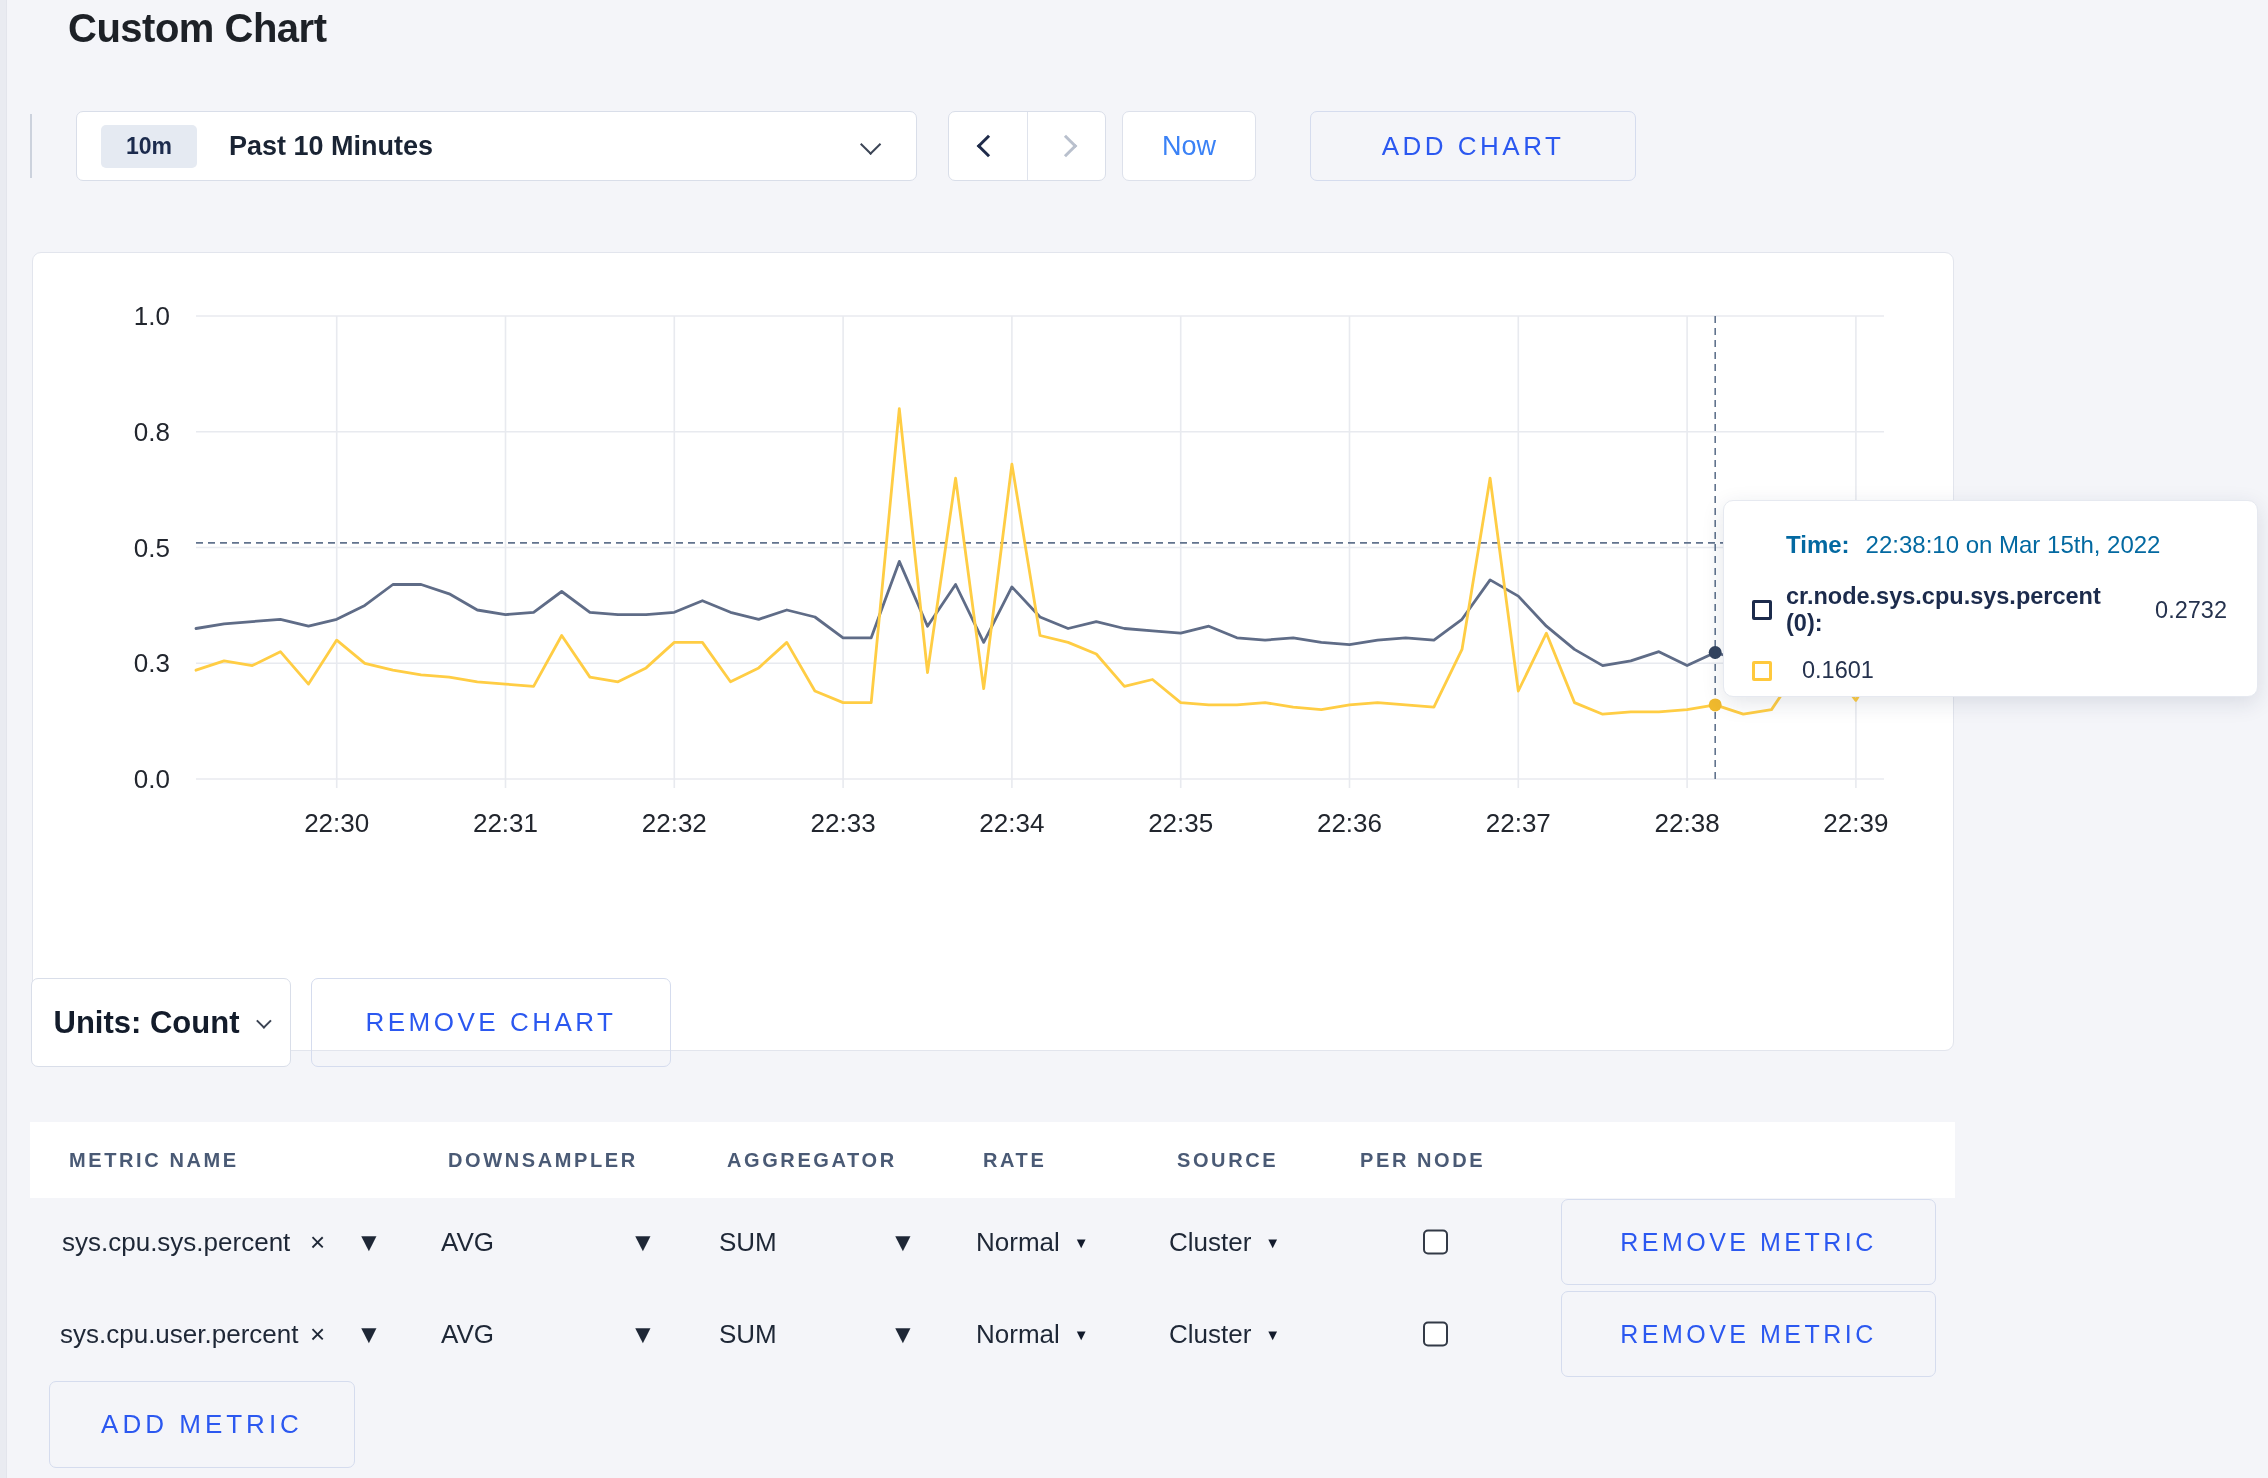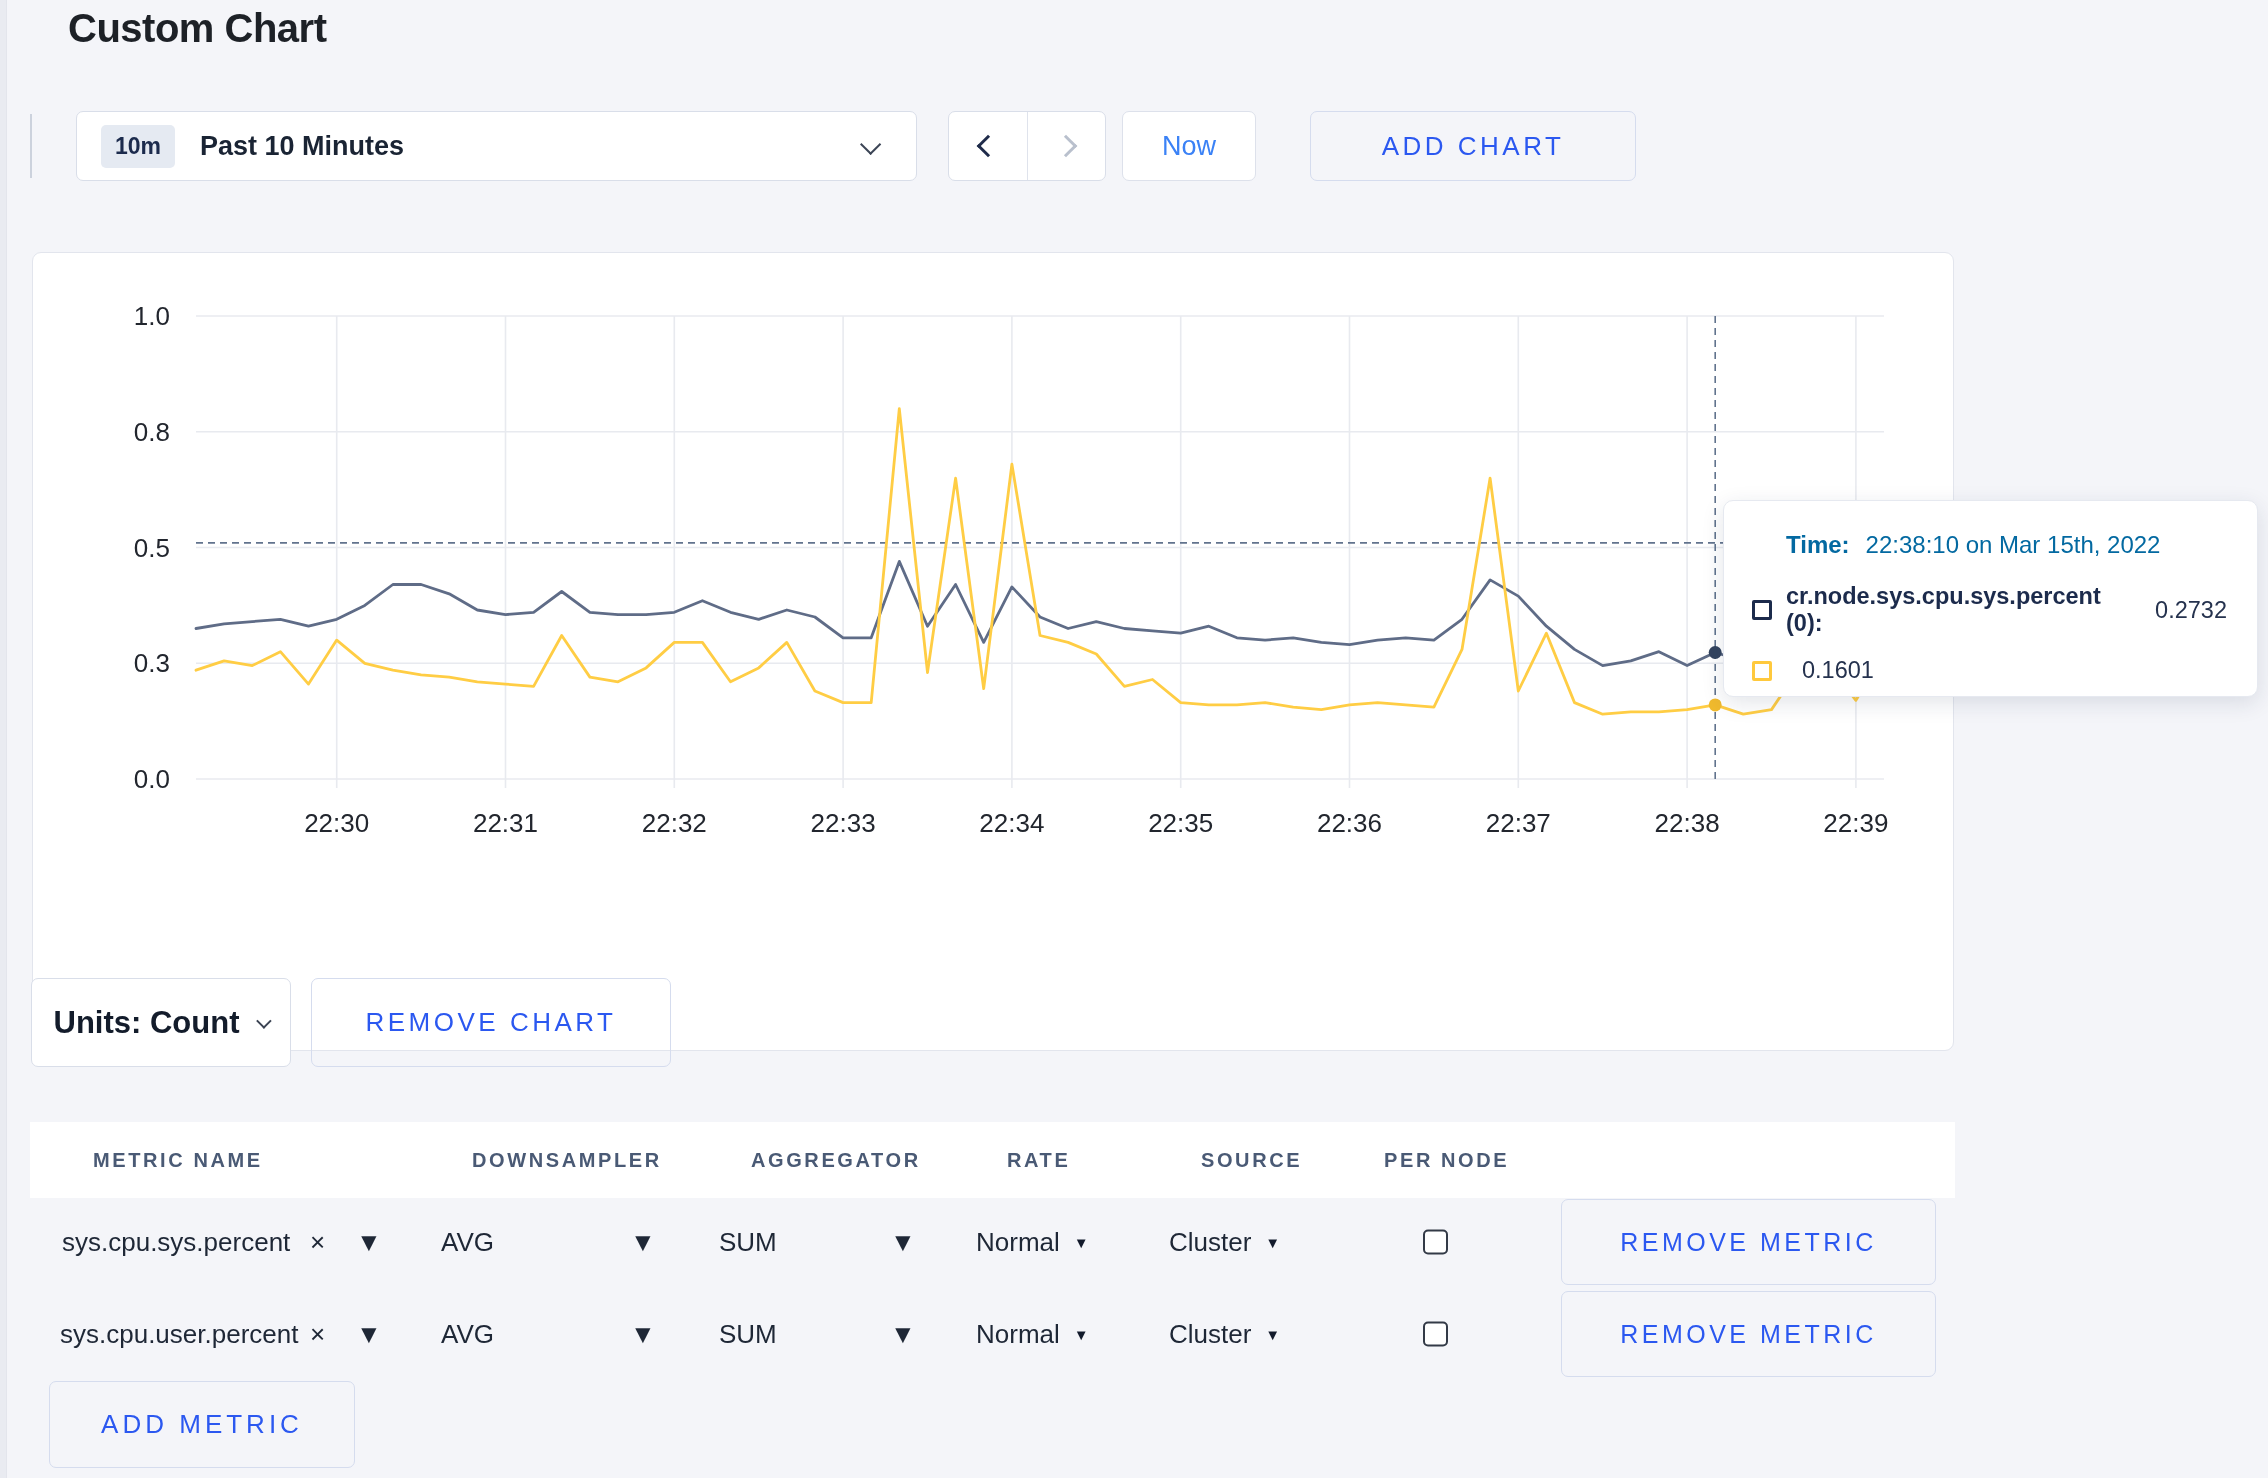--- a/index.html
+++ b/index.html
@@ -7,21 +7,21 @@
   body { font-family:"Liberation Sans",sans-serif; background:#f4f5f9; position:relative; overflow:hidden; color:#1e2736; }
   .stage { position:absolute; inset:0; }
 
   .left-strip { position:absolute; left:0; top:0; width:7px; height:100%; background:#e9ebf1; border-right:1px solid #e3e5ec; }
 
   .page-title { position:absolute; left:38px; top:6px; font-size:40px; font-weight:600; letter-spacing:-0.5px; color:#1d2127;margin-left:30px; }
 
   
   .tb-divider { position:absolute; left:30px; top:114px; width:2px; height:64px; background:#ccd2dd; }
   .time-select { position:absolute; left:76px; top:111px; width:841px; height:70px; background:#fff; border:1.5px solid #d9dee9; border-radius:7px; display:flex; align-items:center; padding:0 40px 0 24px; cursor:pointer; }
-  .time-badge { background:#e5eaf2; color:#1c2b4d; font-weight:700; font-size:23px; padding:8px 14px; border-radius:5px; margin-right:25px; }
+  .time-badge { background:#e5eaf2; color:#1c2b4d; font-weight:700; font-size:23px; padding:8px 25px; border-radius:5px; margin-right:32px; }
   .time-label { font-size:27px; font-weight:600; color:#1a2434; flex:1; }
   .chev { width:15px; height:15px; border-right:2.5px solid #3c4556; border-bottom:2.5px solid #3c4556; transform:rotate(45deg) translateY(-3px); }
   .nav-group { position:absolute; left:948px; top:111px; width:158px; height:70px; background:#fff; border:1.5px solid #d9dee9; border-radius:7px; display:flex; }
   .nav-btn { flex:1; display:flex; align-items:center; justify-content:center; background:transparent; border:none; cursor:pointer; }
   .nav-btn + .nav-btn { border-left:1.5px solid #dfe3ec; }
   .chevron-l { width:16px; height:16px; border-left:3.5px solid #1f2b4a; border-bottom:3.5px solid #1f2b4a; transform:rotate(45deg); }
   .chevron-r { width:16px; height:16px; border-right:3.5px solid #b9c0cd; border-top:3.5px solid #b9c0cd; transform:rotate(45deg); }
   .now-btn { position:absolute; left:1122px; top:111px; width:134px; height:70px; background:#fff; border:1.5px solid #dde1eb; border-radius:7px; color:#3b82f6; font-size:27px; font-family:inherit; cursor:pointer; }
   .btn-blue { background:transparent; border:1.5px solid #d5dcee; border-radius:7px; color:#2b58f0; font-family:inherit; letter-spacing:3.5px; font-size:26px; font-weight:500; cursor:pointer; }
   .add-chart { position:absolute; left:1310px; top:111px; width:326px; height:70px; }
@@ -42,21 +42,21 @@
   .tt-val { margin-left:16px; font-weight:400; color:#25324e; }
 
   
   .units-select { position:absolute; left:31px; top:978px; width:260px; height:89px; background:#fff; border:1.5px solid #d9dee9; border-radius:7px; display:flex; align-items:center; justify-content:center; gap:18px; cursor:pointer; }
   .units-label { font-size:31px; font-weight:700; color:#131c2b; }
   .chev-sm { width:11px; height:11px; border-right:2.5px solid #3a4352; border-bottom:2.5px solid #3a4352; transform:rotate(45deg) translateY(-2px); }
   .remove-chart { position:absolute; left:311px; top:978px; width:360px; height:89px; }
 
   
   .tbl-header { position:absolute; left:30px; top:1122px; width:1925px; height:76px; background:#fff; }
-  .tbl-header span { position:absolute; top:50%; transform:translateY(-50%); font-size:20px; letter-spacing:2.6px; color:#4a5a75; font-weight:600; white-space:nowrap;margin-left:24px; }
+  .tbl-header span { position:absolute; top:50%; transform:translateY(-50%); font-size:20px; letter-spacing:2.6px; color:#4a5a75; font-weight:600; white-space:nowrap; }
   .m-row { position:absolute; left:30px; width:1925px; height:92px; }
   .m-row .cell { position:absolute; top:50%; transform:translateY(-50%); font-size:26px; color:#1e2736; white-space:nowrap; }
   .x-icon { color:#98a1b0; font-size:29px; cursor:pointer; }
   .caret { font-size:15px; color:#121a2c; cursor:pointer; }
   .sel-group { display:flex; align-items:center; gap:14px; cursor:pointer; }
   .checkbox { position:absolute; top:50%; transform:translateY(-50%); left:1393px; width:25px; height:25px; border:2px solid #333a47; border-radius:5px; background:#fff; cursor:pointer; }
   .remove-metric { position:absolute; left:1531px; top:3px; width:375px; height:86px; font-size:25px; }
   .add-metric { position:absolute; left:49px; top:1381px; width:306px; height:87px; letter-spacing:4px; }
 </style>
 </head>

